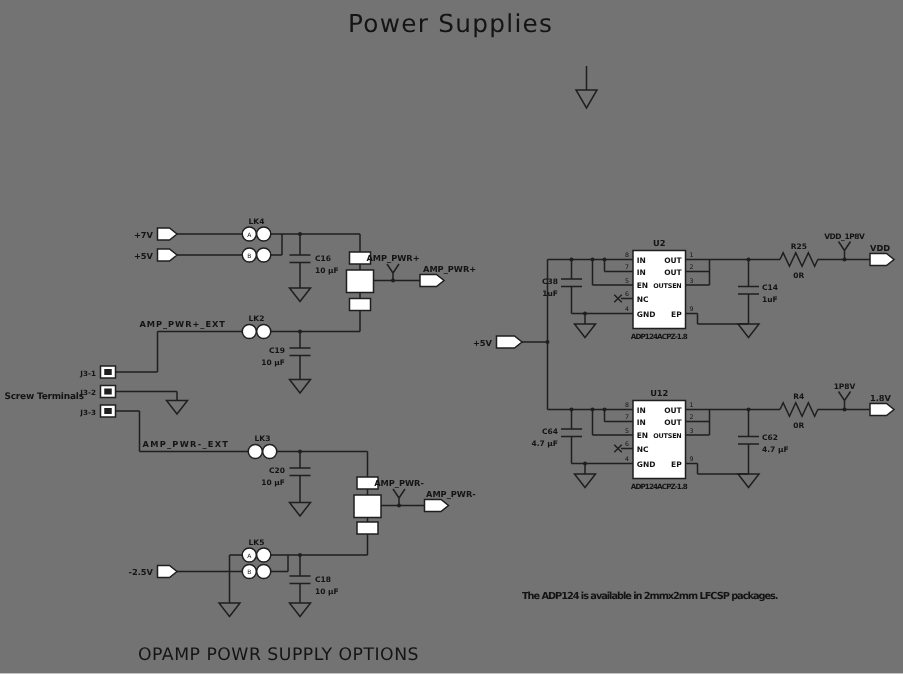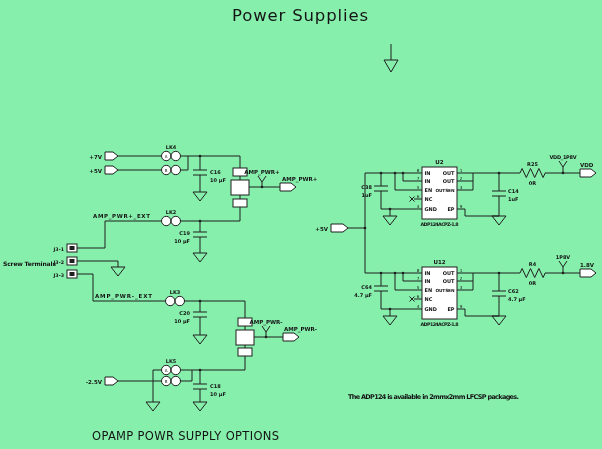--- a/index.html
+++ b/index.html
@@ -1,16 +1,16 @@
 <!DOCTYPE html>
 <html><head>
 <meta charset="utf-8">
 <style>
   html,body{margin:0;padding:0;background:#fff;}
-  .canvas{position:relative;width:602px;height:449px;background:#86efac;overflow:hidden;
+  .canvas{position:relative;width:602px;height:449px;background:#737373;overflow:hidden;
           font-family:"DejaVu Sans",sans-serif;}
   svg{display:block}
   svg line, svg path, svg rect, svg polygon, svg circle{stroke:#1f1f1f;fill:none;stroke-width:1}
   svg .fw{fill:#ffffff}
   svg .fb{fill:#1f1f1f;stroke:none}
   svg text{fill:#141414;stroke:none;font-family:"DejaVu Sans",sans-serif}
   .t16{font-size:16.5px}
   .t11{font-size:11.5px}
   .t65b{font-size:6.5px;font-weight:bold}
   .t6b{font-size:6px;font-weight:bold}

